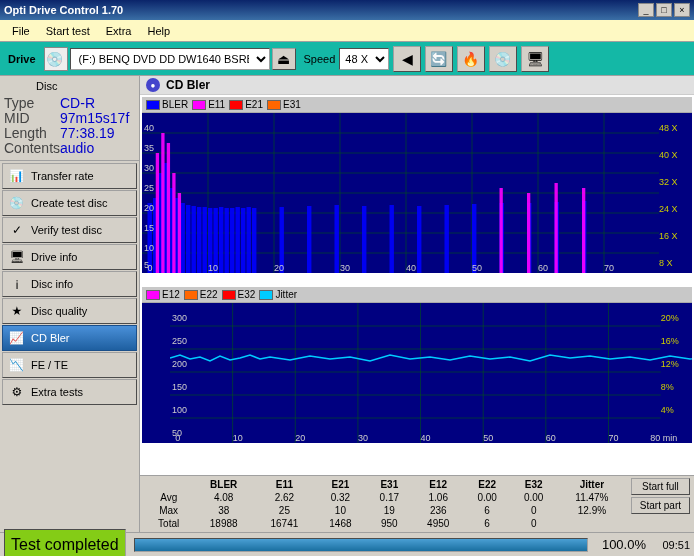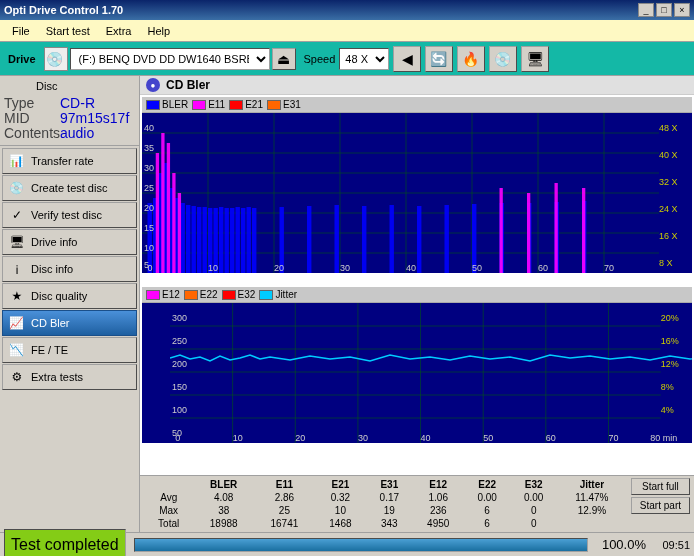--- a/index.html
+++ b/index.html
@@ -359,20 +359,24 @@
 
     <div class="disc-section">
       <div class="section-title">Disc</div>
       <div class="disc-info-row">
         <span class="disc-info-label">Type</span>
         <span class="disc-info-value">CD-R</span>
       </div>
       <div class="disc-info-row">
         <span class="disc-info-label">MID</span>
         <span class="disc-info-value">97m15s17f</span>
+      </div>
+      <div class="disc-info-row">
+        <span class="disc-info-label">Length</span>
+        <span class="disc-info-value">77:38.19</span>
       </div>
       <div class="disc-info-row">
         <span class="disc-info-label">Contents</span>
         <span class="disc-info-value">audio</span>
       </div>
     </div>
 
     <div class="nav-buttons">
       <div class="nav-btn">
         <span class="nav-btn-icon">📊</span>
@@ -618,21 +622,21 @@
                 <th>E12</th>
                 <th>E22</th>
                 <th>E32</th>
                 <th>Jitter</th>
               </tr>
             </thead>
             <tbody>
               <tr>
                 <td>Avg</td>
                 <td>4.08</td>
-                <td>2.86</td>
+                <td>2.62</td>
                 <td>0.32</td>
                 <td>0.17</td>
                 <td>1.06</td>
                 <td>0.00</td>
                 <td>0.00</td>
                 <td>11.47%</td>
               </tr>
               <tr>
                 <td>Max</td>
                 <td>38</td>
@@ -642,21 +646,21 @@
                 <td>236</td>
                 <td>6</td>
                 <td>0</td>
                 <td>12.9%</td>
               </tr>
               <tr>
                 <td>Total</td>
                 <td>18988</td>
                 <td>16741</td>
                 <td>1468</td>
-                <td>343</td>
+                <td>950</td>
                 <td>4950</td>
                 <td>6</td>
                 <td>0</td>
                 <td></td>
               </tr>
             </tbody>
           </table>
           <div class="stats-actions">
             <button class="stats-action-btn">Start full</button>
             <button class="stats-action-btn">Start part</button>

